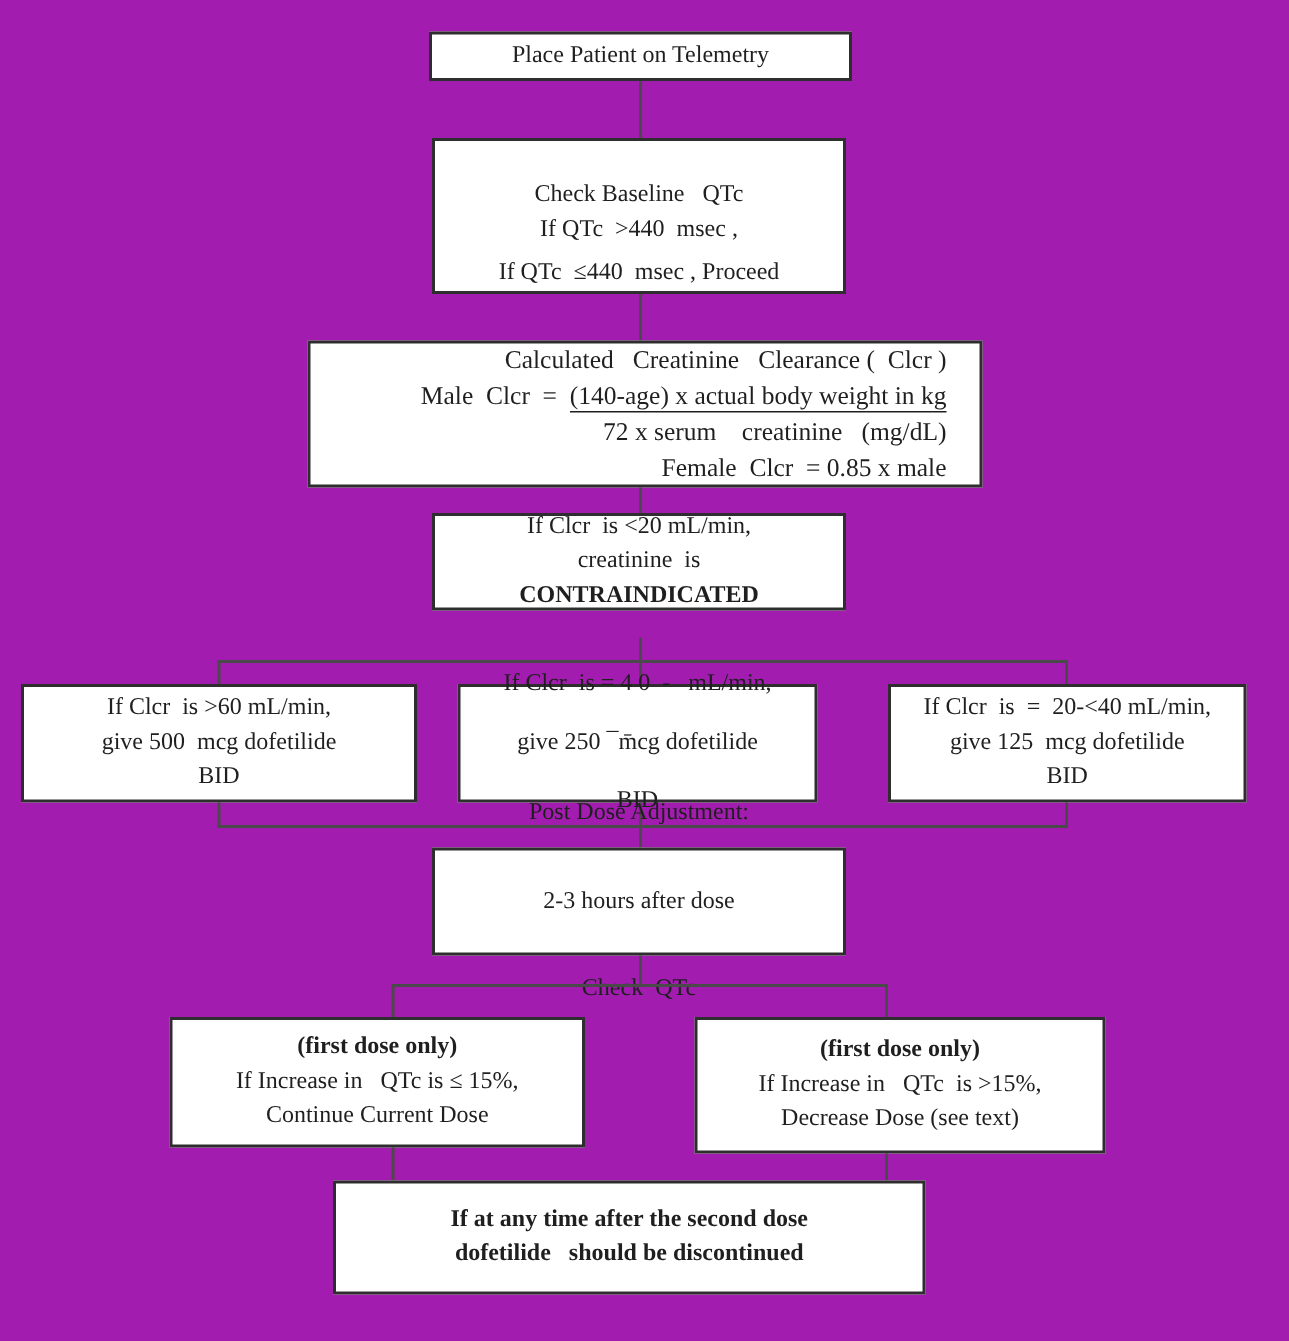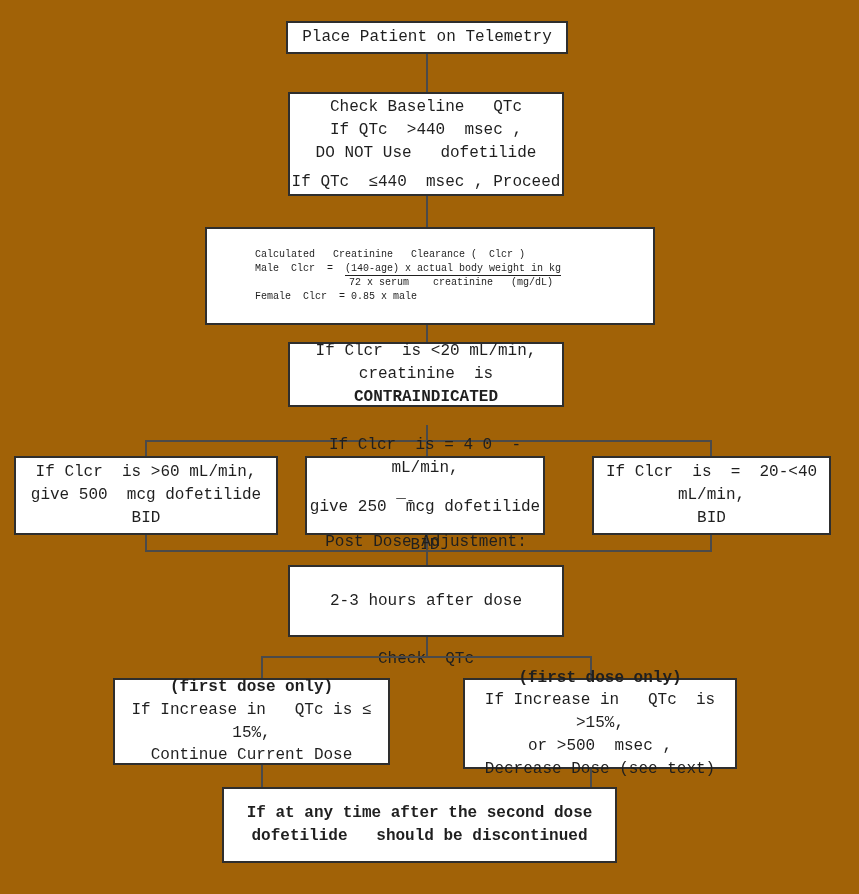--- a/index.html
+++ b/index.html
@@ -1,60 +1,59 @@
 <!DOCTYPE html>
 <html><head>
 <meta charset="utf-8">
 <style>
   html,body{margin:0;padding:0;background:#ffffff;}
   #canvas{
     position:relative;
     width:859px;height:894px;
-    background:#a16207;
-    font-family:Liberation Mono, monospace;
+    background:#a21caf;
+    font-family:Liberation Serif, serif;
     color:#1f1f1f;
     overflow:hidden;
   }
   .box{
     position:absolute;
     box-sizing:border-box;
     border:2px solid #2e2e2e;
     background:#ffffff;
     display:flex;
     flex-direction:column;
     justify-content:center;
     text-align:center;
     font-size:16px;
     line-height:1.42;
   }
   .box .line{white-space:pre-wrap;}
   .bold{font-weight:bold;}
   .gap-top{margin-top:7px;}
   
-  .box.left-align{text-align:left;padding-left:48px;padding-right:6px;font-size:10px;}
+  .box.left-align{text-align:right;padding-left:48px;padding-right:22px;font-size:17px;}
   .indent-denominator{margin-left:94px;}
   .underline-frac{border-bottom:1.8px solid #1f1f1f;padding-bottom:1px;}
   .vline{position:absolute;width:2px;background:#4a4a4a;}
   .hline{position:absolute;height:2px;background:#4a4a4a;}
 </style>
 </head>
 <body>
 
 <div id="canvas">
 
   <div class="box" style="left:286px;top:21px;width:282px;height:33px;">
     <div class="line">Place Patient on Telemetry</div>
   </div>
 
   <div class="vline" style="left:426px;top:54px;height:38px;"></div>
 
   <div class="box" style="left:288px;top:92px;width:276px;height:104px;justify-content:flex-end;">
     <div class="line">Check Baseline   QTc</div>
     <div class="line">If QTc  &gt;440  msec ,</div>
-    <div class="line">DO NOT Use   dofetilide</div>
     <div class="line gap-top">If QTc  ≤440  msec , Proceed</div>
   </div>
 
   <div class="vline" style="left:426px;top:196px;height:31px;"></div>
 
   <div class="box left-align" style="left:205px;top:227px;width:450px;height:98px;">
     <div class="line">Calculated   Creatinine   Clearance (  Clcr )</div>
     <div class="line"><span>Male  Clcr  =  </span><span class="underline-frac">(140-age) x actual body weight in kg</span></div>
     <div class="line indent-denominator">72 x serum    creatinine   (mg/dL)</div>
     <div class="line">Female  Clcr  = 0.85 x male</div>
@@ -81,20 +80,21 @@
   </div>
 
   <div class="box" style="left:305px;top:456px;width:240px;height:79px;gap:16px;">
     <div class="line">If Clcr  is = 4 0  -   mL/min,</div>
     <div class="line">give 250 ¯m̄cg dofetilide</div>
     <div class="line">BID</div>
   </div>
 
   <div class="box" style="left:592px;top:456px;width:239px;height:79px;">
     <div class="line">If Clcr  is  =  20-&lt;40 mL/min,</div>
+    <div class="line">give 125  mcg dofetilide</div>
     <div class="line">BID</div>
   </div>
 
   <div class="vline" style="left:145px;top:535px;height:17px;"></div>
   <div class="vline" style="left:710px;top:535px;height:17px;"></div>
   <div class="hline" style="left:145px;top:550px;width:567px;"></div>
   <div class="vline" style="left:426px;top:535px;height:30px;"></div>
 
   <div class="box" style="left:288px;top:565px;width:276px;height:72px;gap:36px;">
     <div class="line">Post Dose Adjustment:</div>
@@ -109,21 +109,20 @@
 
   <div class="box" style="left:113px;top:678px;width:277px;height:87px;">
     <div class="line bold">(first dose only)</div>
     <div class="line">If Increase in   QTc is ≤ 15%,</div>
     <div class="line">Continue Current Dose</div>
   </div>
 
   <div class="box" style="left:463px;top:678px;width:274px;height:91px;">
     <div class="line bold">(first dose only)</div>
     <div class="line">If Increase in   QTc  is &gt;15%,</div>
-    <div class="line">or &gt;500  msec ,</div>
     <div class="line">Decrease Dose (see text)</div>
   </div>
 
   <div class="vline" style="left:261px;top:765px;height:22px;"></div>
   <div class="vline" style="left:590px;top:769px;height:18px;"></div>
 
   <div class="box" style="left:222px;top:787px;width:395px;height:76px;">
     <div class="line bold">If at any time after the second dose</div>
     <div class="line bold">dofetilide   should be discontinued</div>
   </div>

